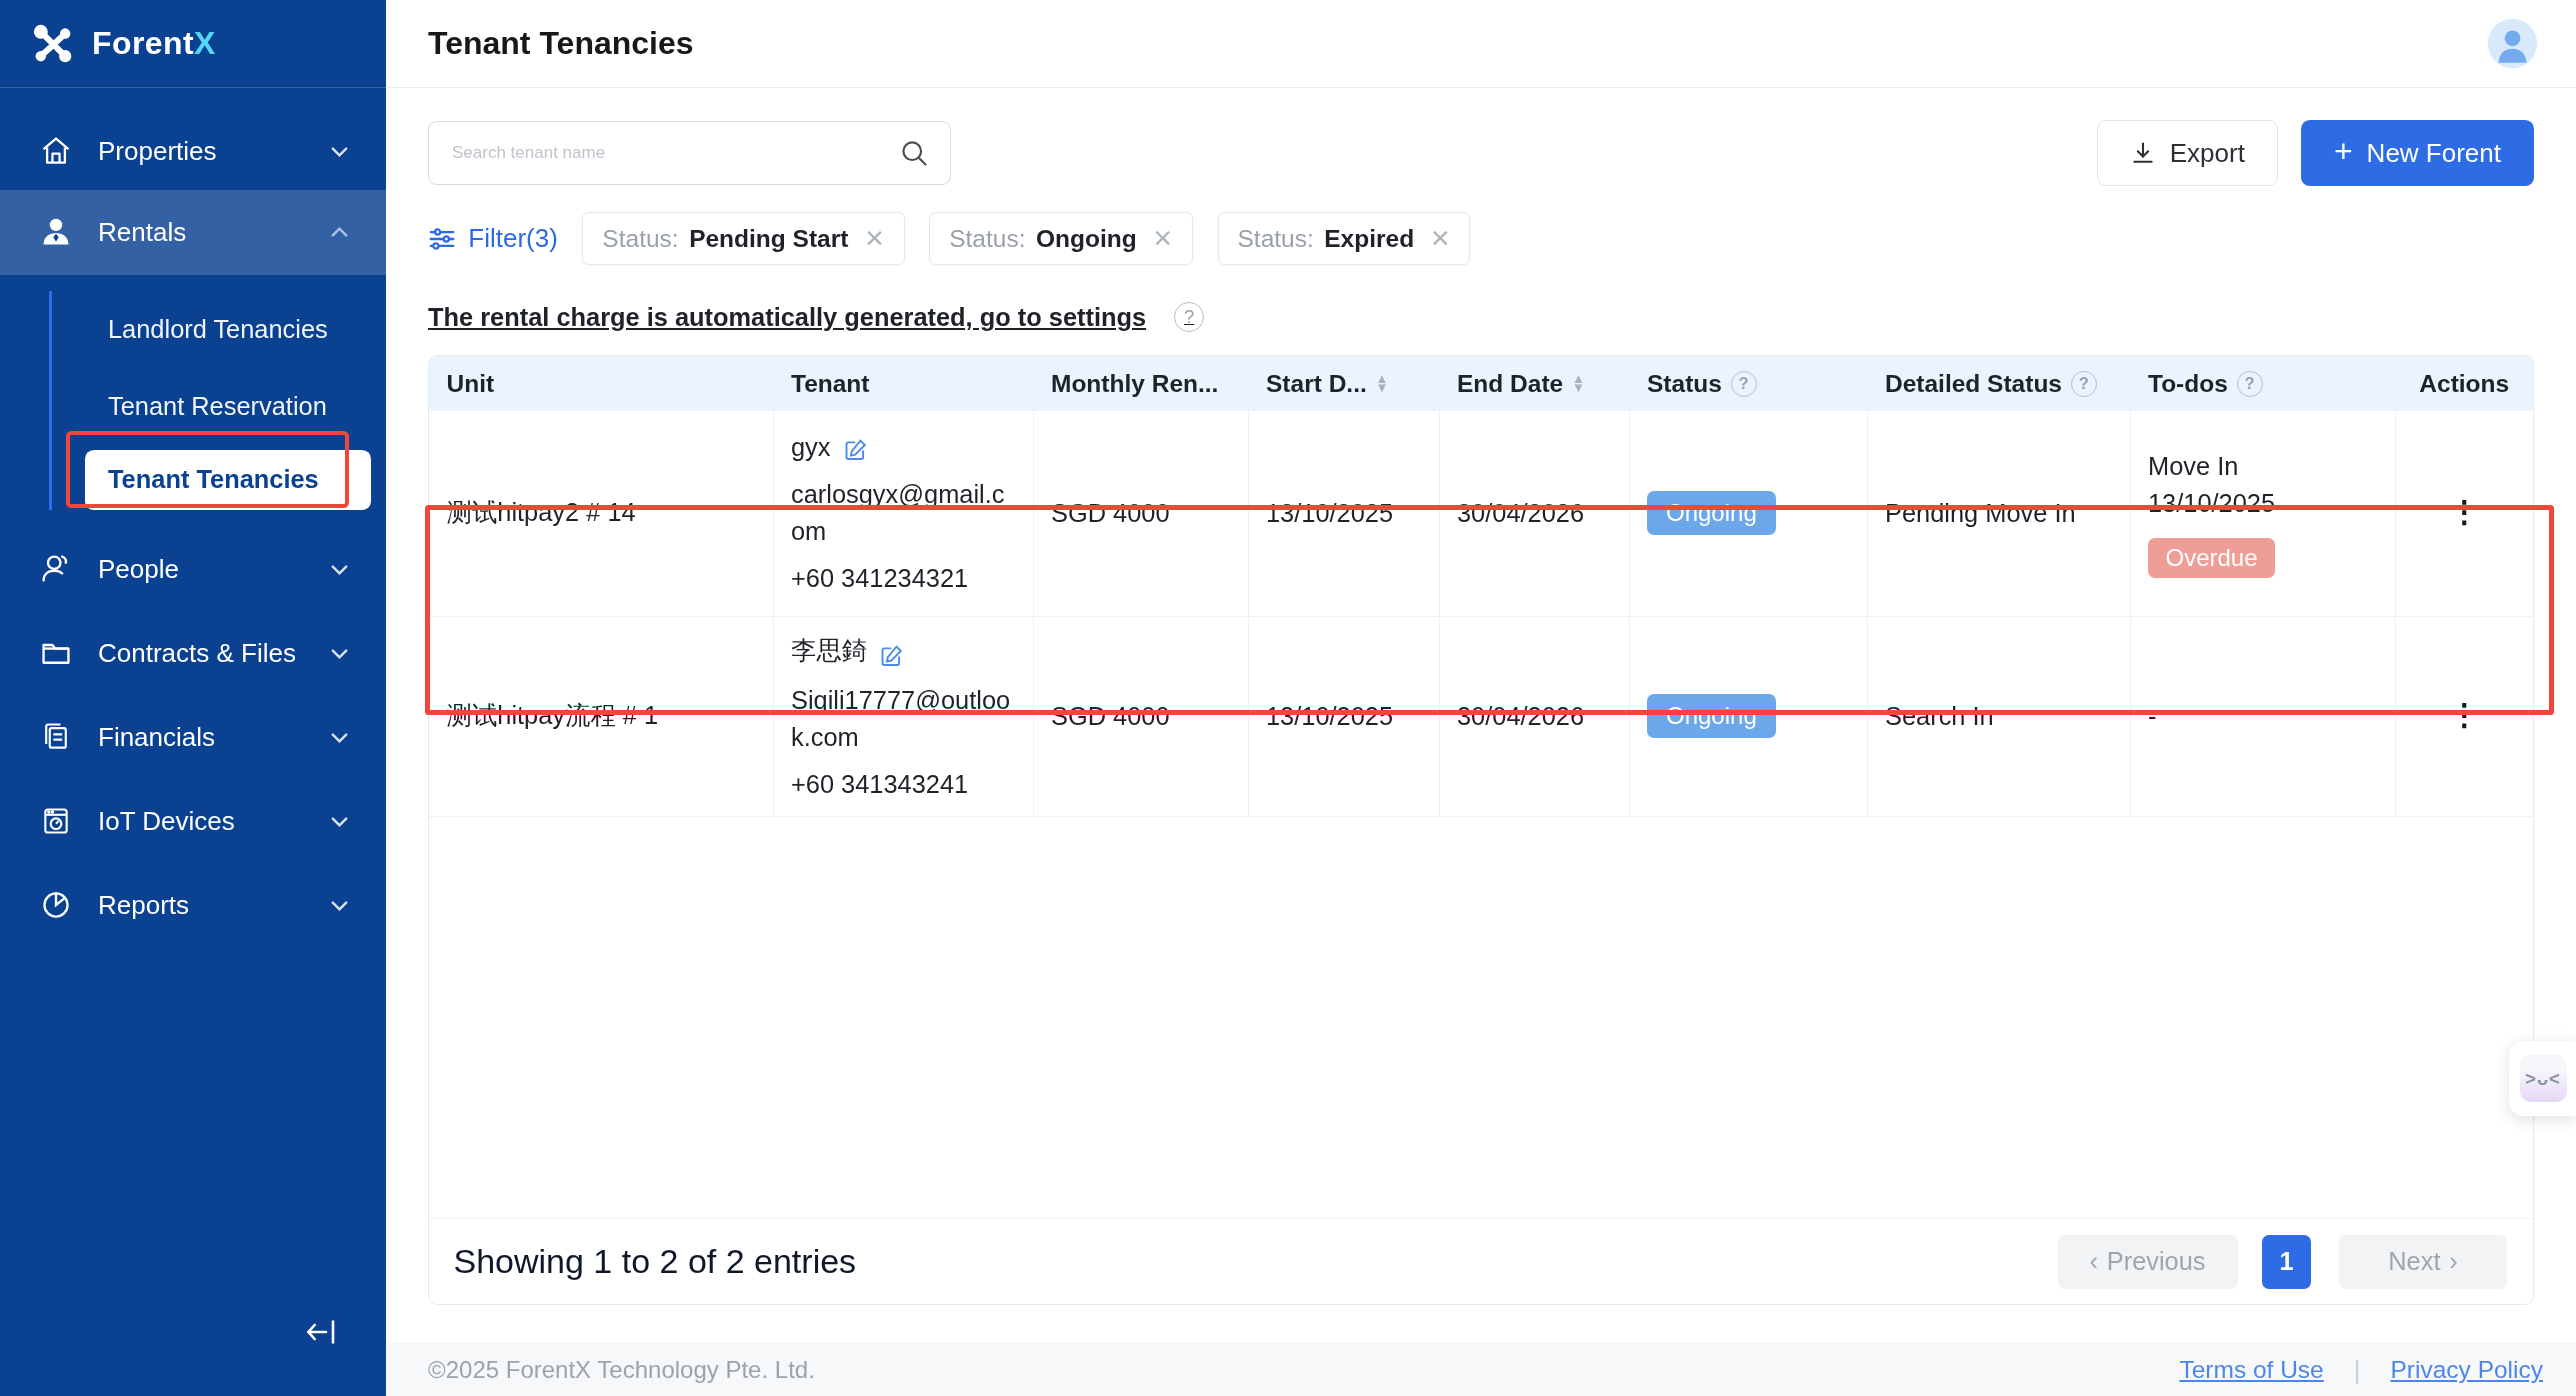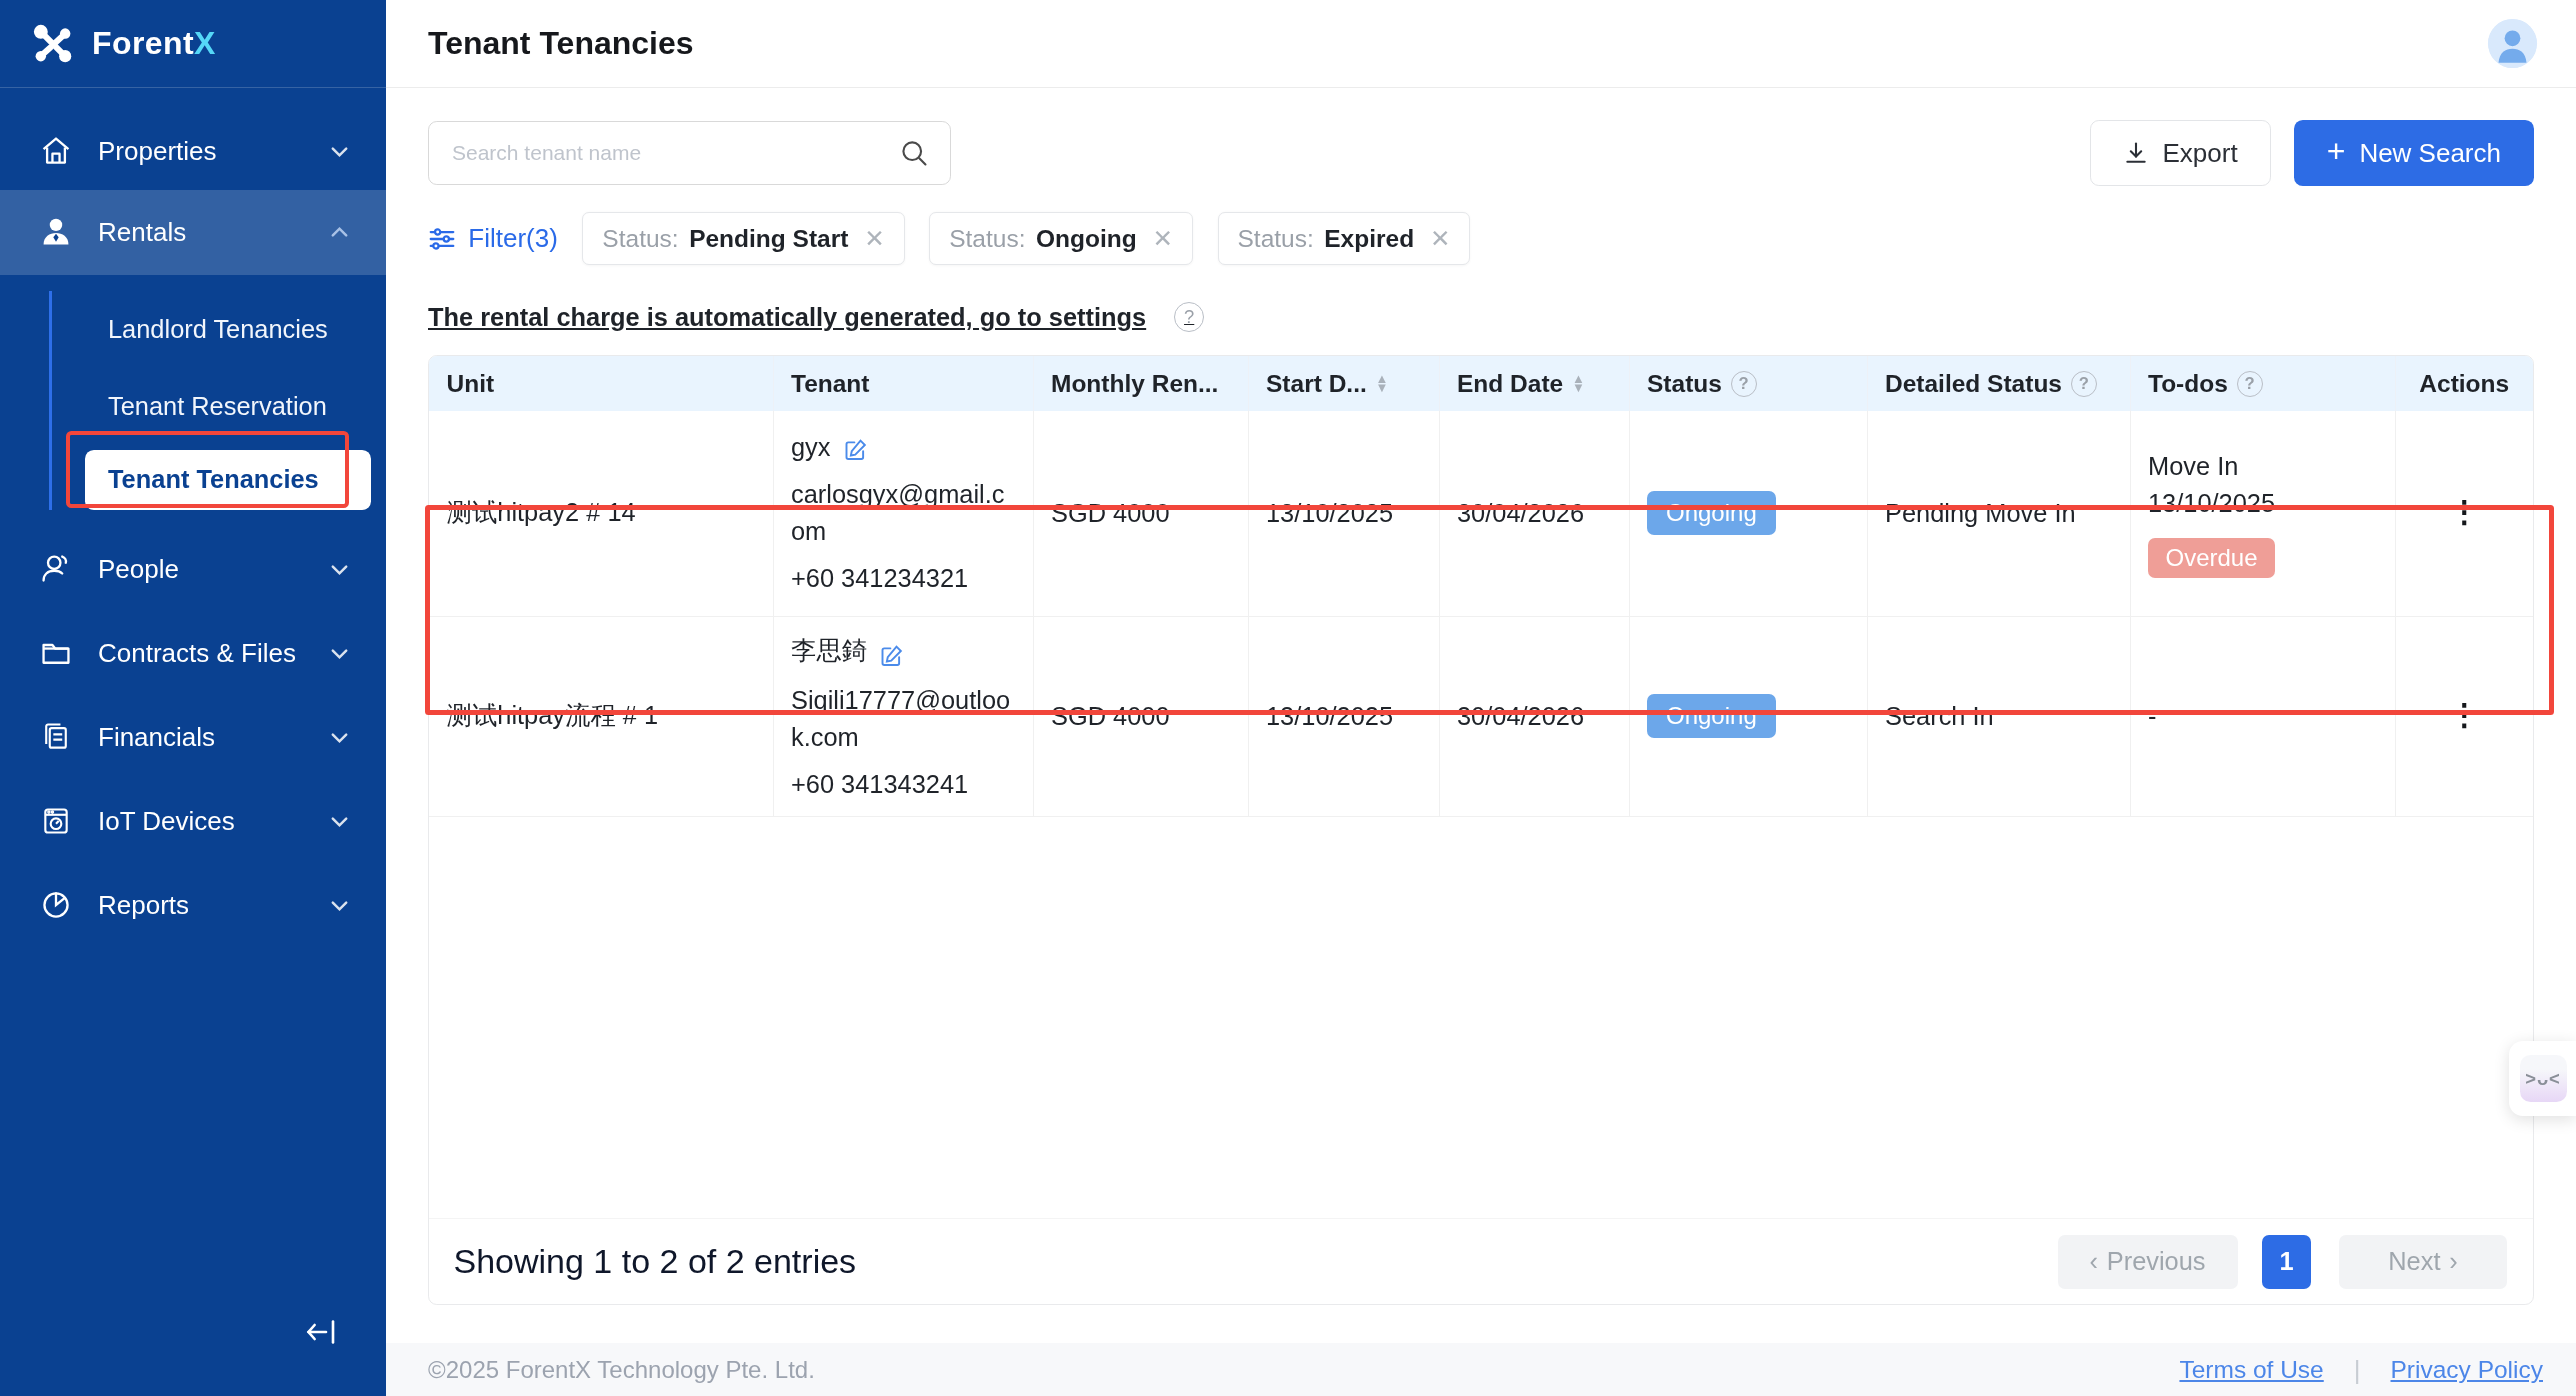--- a/index.html
+++ b/index.html
@@ -83,21 +83,21 @@
 
   
   .toolbar { margin-top: 32px; display: flex; align-items: center; }
   .search-box {
     width: 523px; height: 64px;
     border: 0.9px solid #D9D9D9; border-radius: 8.8px;
     display: flex; align-items: center; padding: 0 21px 0 23px;
     background: #fff;
   }
   .search-box input {
-    border: none; outline: none; flex: 1; font-size: 21px;
+    border: none; outline: none; flex: 1; font-size: 17px;
     font-family: "Liberation Sans", sans-serif; color: #333;
   }
   .search-box input::placeholder { color: #BFC4CC; }
   .toolbar-spacer { flex: 1; }
   .btn-export {
     height: 66px; padding: 0 32px; background: #fff;
     border: 0.9px solid #E3E5E8; border-radius: 8.8px;
     display: flex; align-items: center; gap: 14px;
     font-size: 26px; color: #2B2F36; cursor: pointer;
   }
@@ -397,21 +397,21 @@
         <button class="btn-export">
           <svg width="26" height="26" viewBox="0 0 30 30" fill="none" stroke="#2B2F36" stroke-width="2.4" stroke-linecap="round">
             <path d="M15 4 V19"></path>
               <path d="M9 13 L15 19 L21 13"></path>
               <path d="M5 25 H25"></path>
           </svg>
           <span>Export</span>
         </button>
         <button class="btn-new">
           <span class="plus">+</span>
-          <span>New Search</span>
+          <span>New Forent</span>
         </button>
       </div>
 
       <div class="filter-row">
         <div class="filter-link">
           <svg width="28" height="26" viewBox="0 0 32 30" fill="none" stroke="#2A6AE8" stroke-width="2.6" stroke-linecap="round">
             <path d="M3 7 H29"></path>
               <circle cx="11" cy="7" r="3" fill="#fff"></circle>
             <path d="M3 15 H29"></path>
               <circle cx="21" cy="15" r="3" fill="#fff"></circle>

